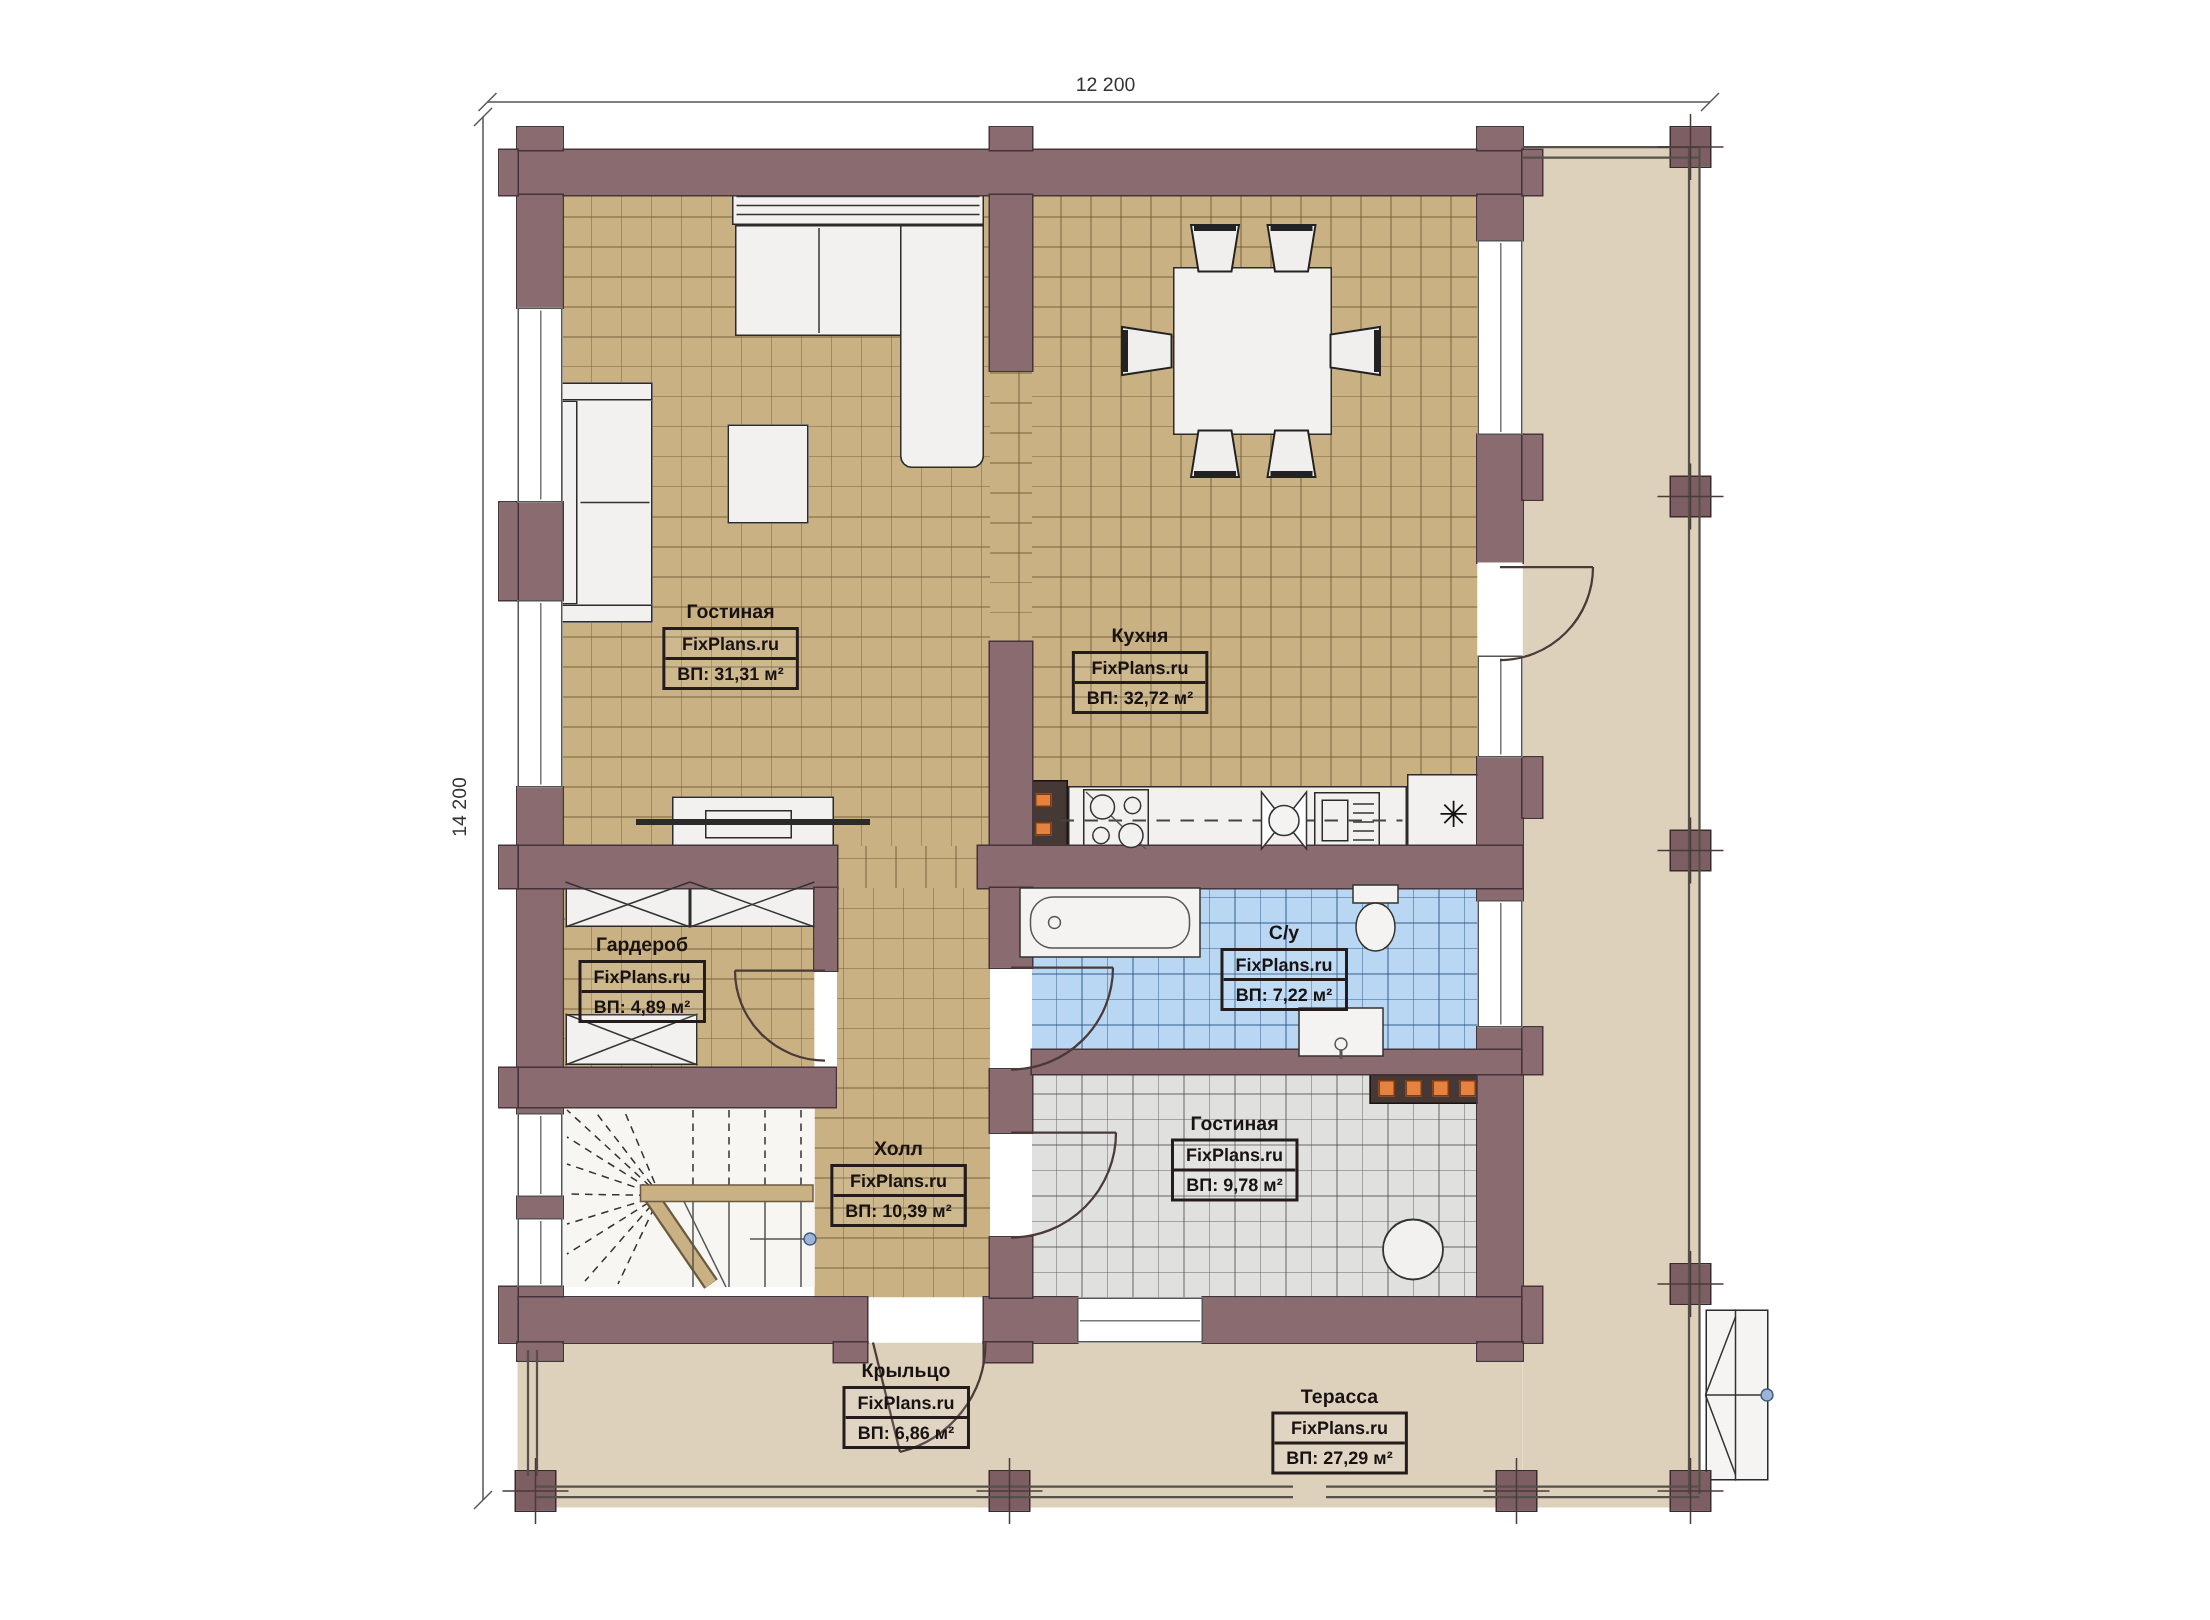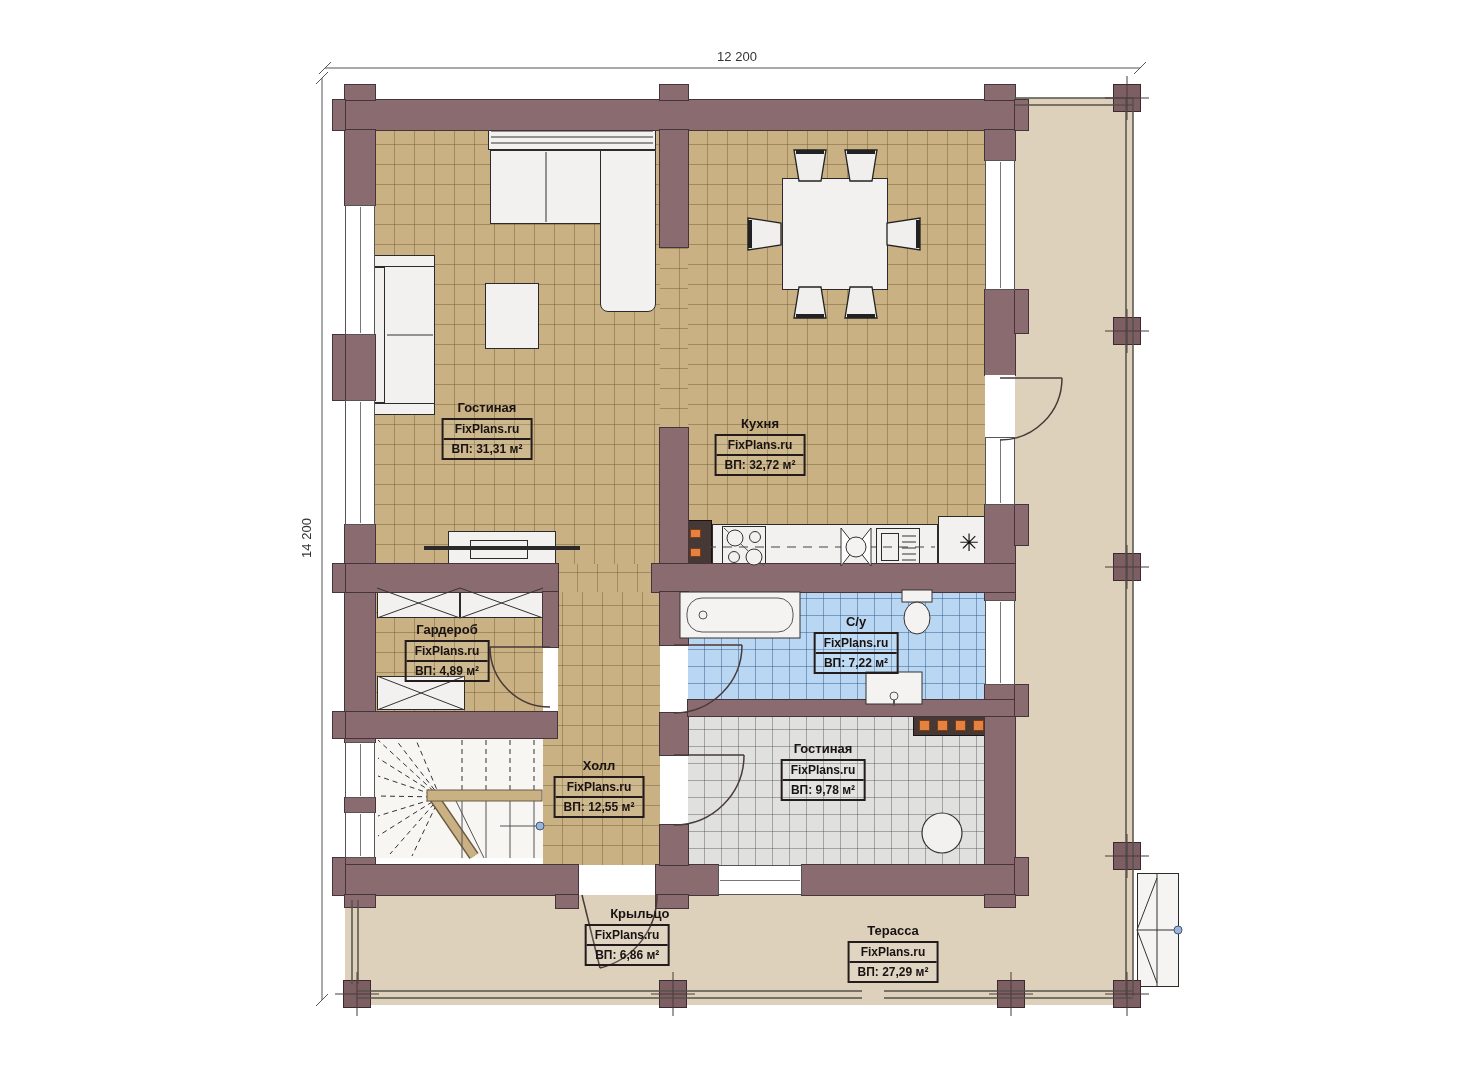--- a/index.html
+++ b/index.html
@@ -351,21 +351,21 @@
       <div class="lrow">ВП: 31,31 м²</div>
     </div>
   </div>
   <div class="room-label" style="left:760px;top:416px;">
     <div class="rname">Кухня</div>
     <div class="lbox">
       <div class="lrow first">FixPlans.ru</div>
       <div class="lrow">ВП: 32,72 м²</div>
     </div>
   </div>
-  <div class="room-label" style="left:447px;top:622px;">
+  <div class="room-label" style="left:428px;top:622px;">
     <div class="rname">Гардероб</div>
     <div class="lbox">
       <div class="lrow first">FixPlans.ru</div>
       <div class="lrow">ВП: 4,89 м²</div>
     </div>
   </div>
   <div class="room-label" style="left:856px;top:614px;">
     <div class="rname">С/у</div>
     <div class="lbox">
       <div class="lrow first">FixPlans.ru</div>
@@ -376,24 +376,24 @@
     <div class="rname">Гостиная</div>
     <div class="lbox">
       <div class="lrow first">FixPlans.ru</div>
       <div class="lrow">ВП: 9,78 м²</div>
     </div>
   </div>
   <div class="room-label" style="left:599px;top:758px;">
     <div class="rname">Холл</div>
     <div class="lbox">
       <div class="lrow first">FixPlans.ru</div>
-      <div class="lrow">ВП: 12,55 м²</div>
-    </div>
-  </div>
-  <div class="room-label" style="left:627px;top:906px;text-align:right;">
+      <div class="lrow">ВП: 10,39 м²</div>
+    </div>
+  </div>
+  <div class="room-label" style="left:604px;top:906px;">
     <div class="rname">Крыльцо</div>
     <div class="lbox">
       <div class="lrow first">FixPlans.ru</div>
       <div class="lrow">ВП: 6,86 м²</div>
     </div>
   </div>
   <div class="room-label" style="left:893px;top:923px;">
     <div class="rname">Терасса</div>
     <div class="lbox">
       <div class="lrow first">FixPlans.ru</div>

